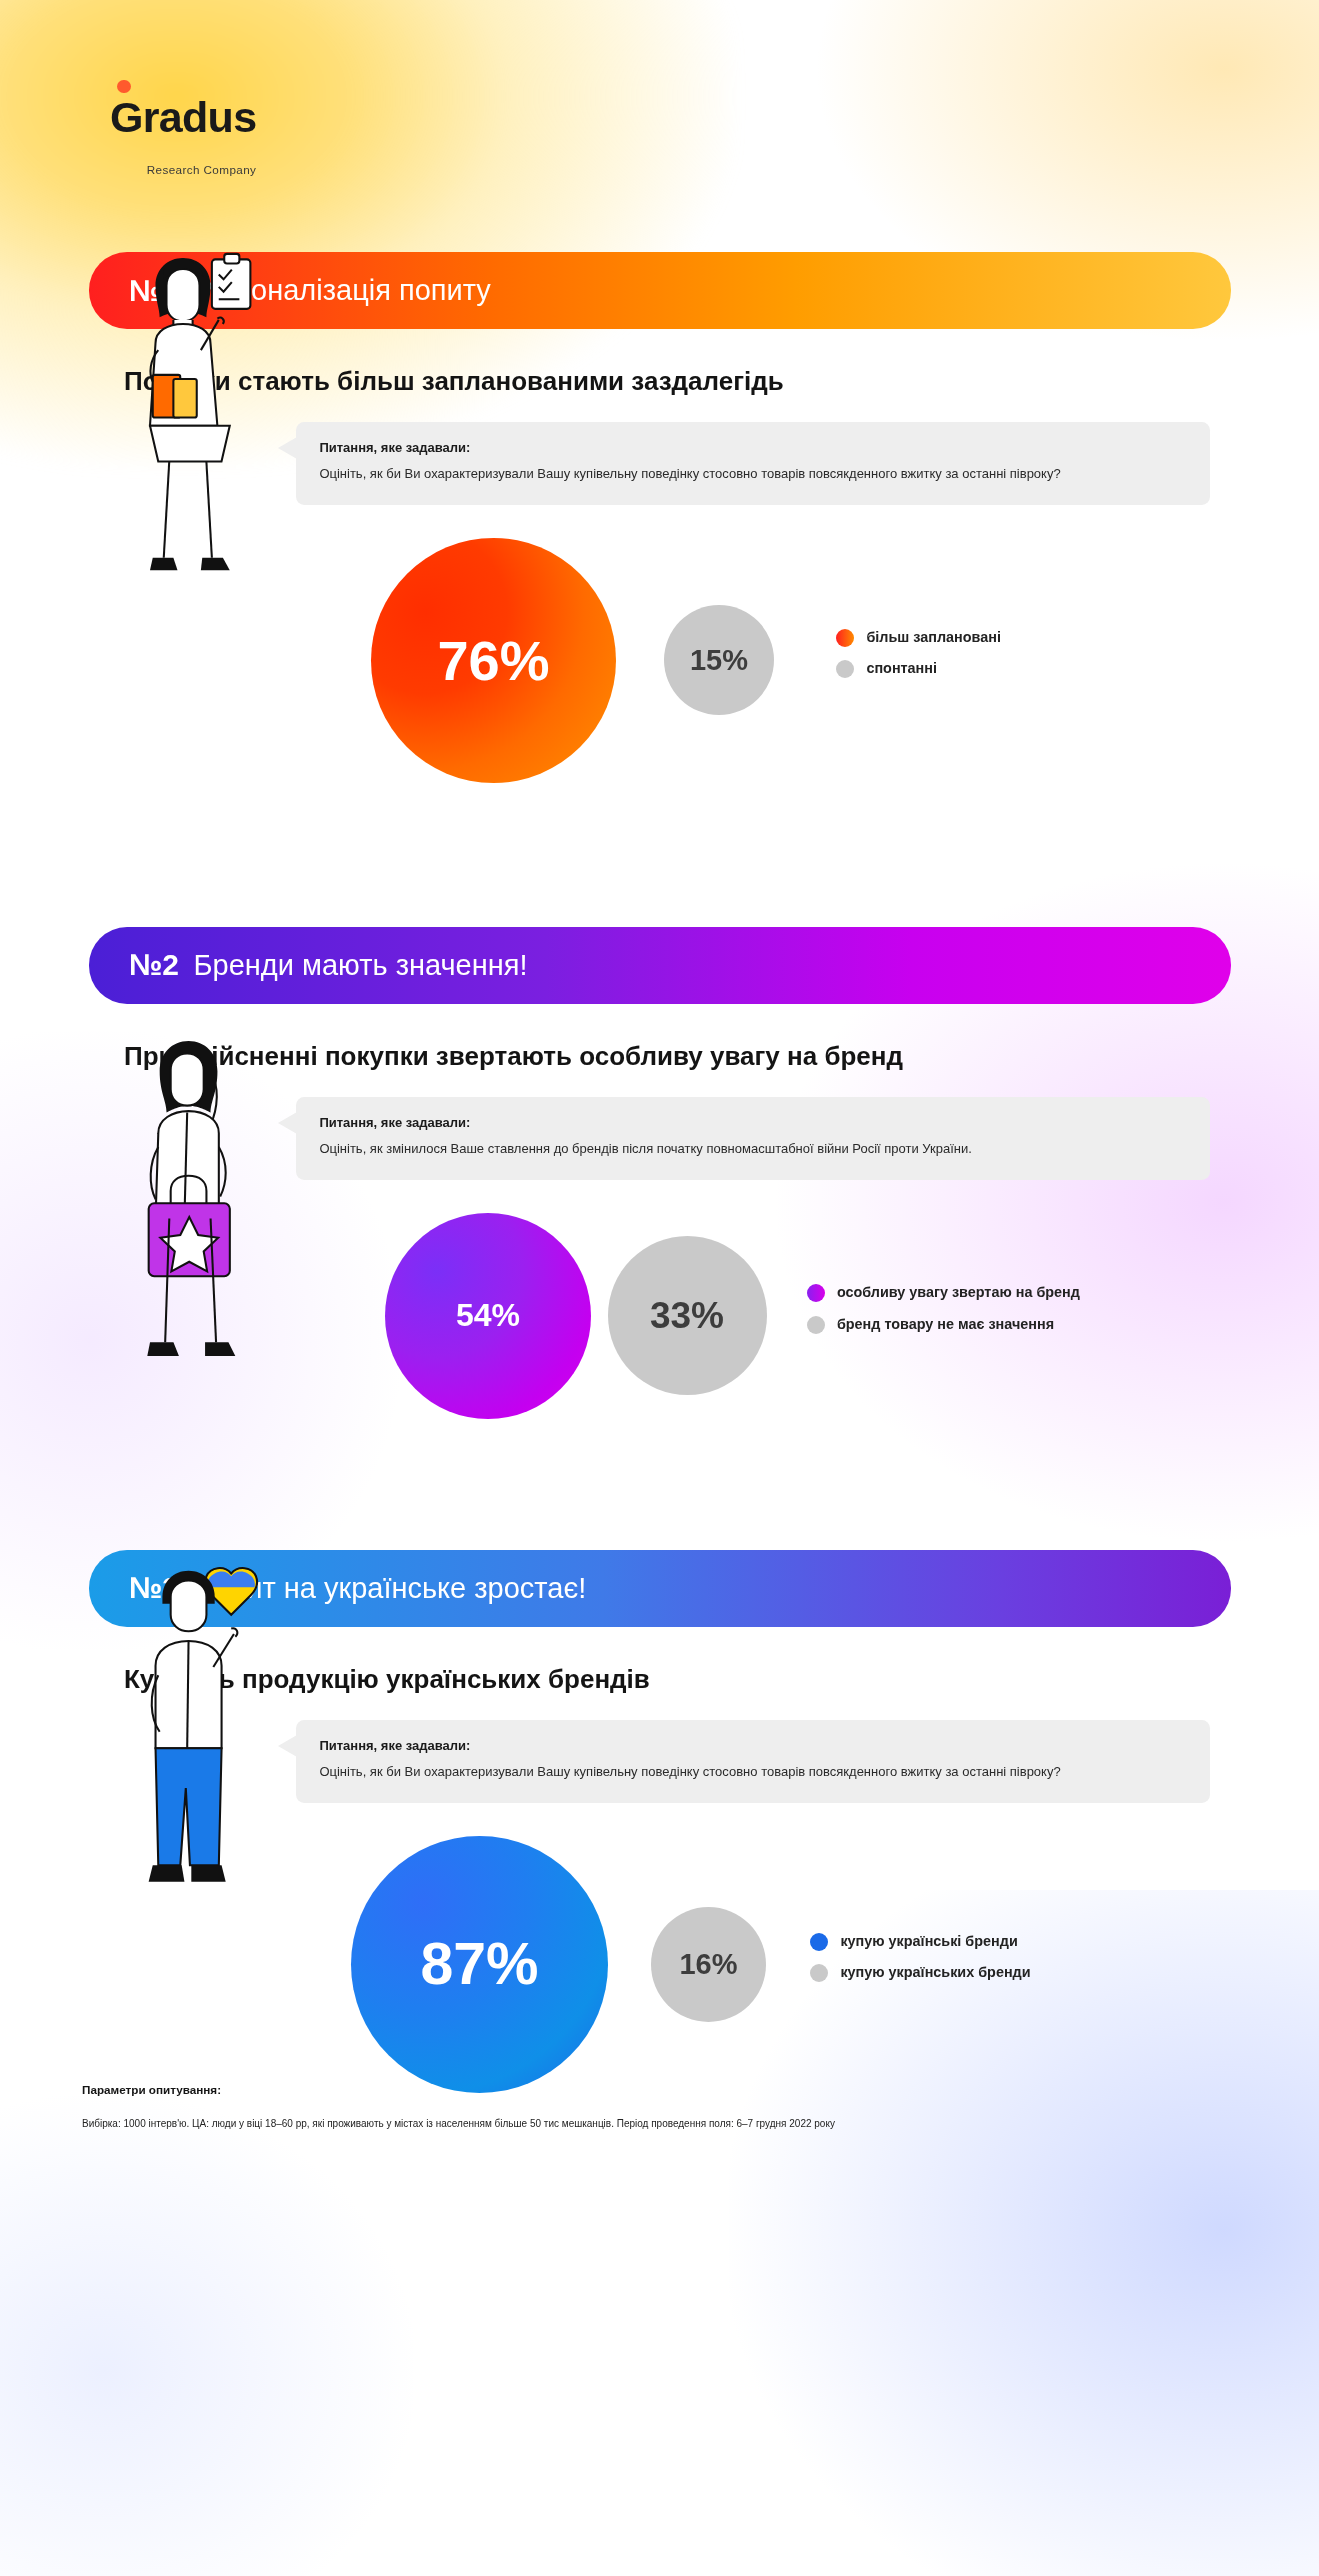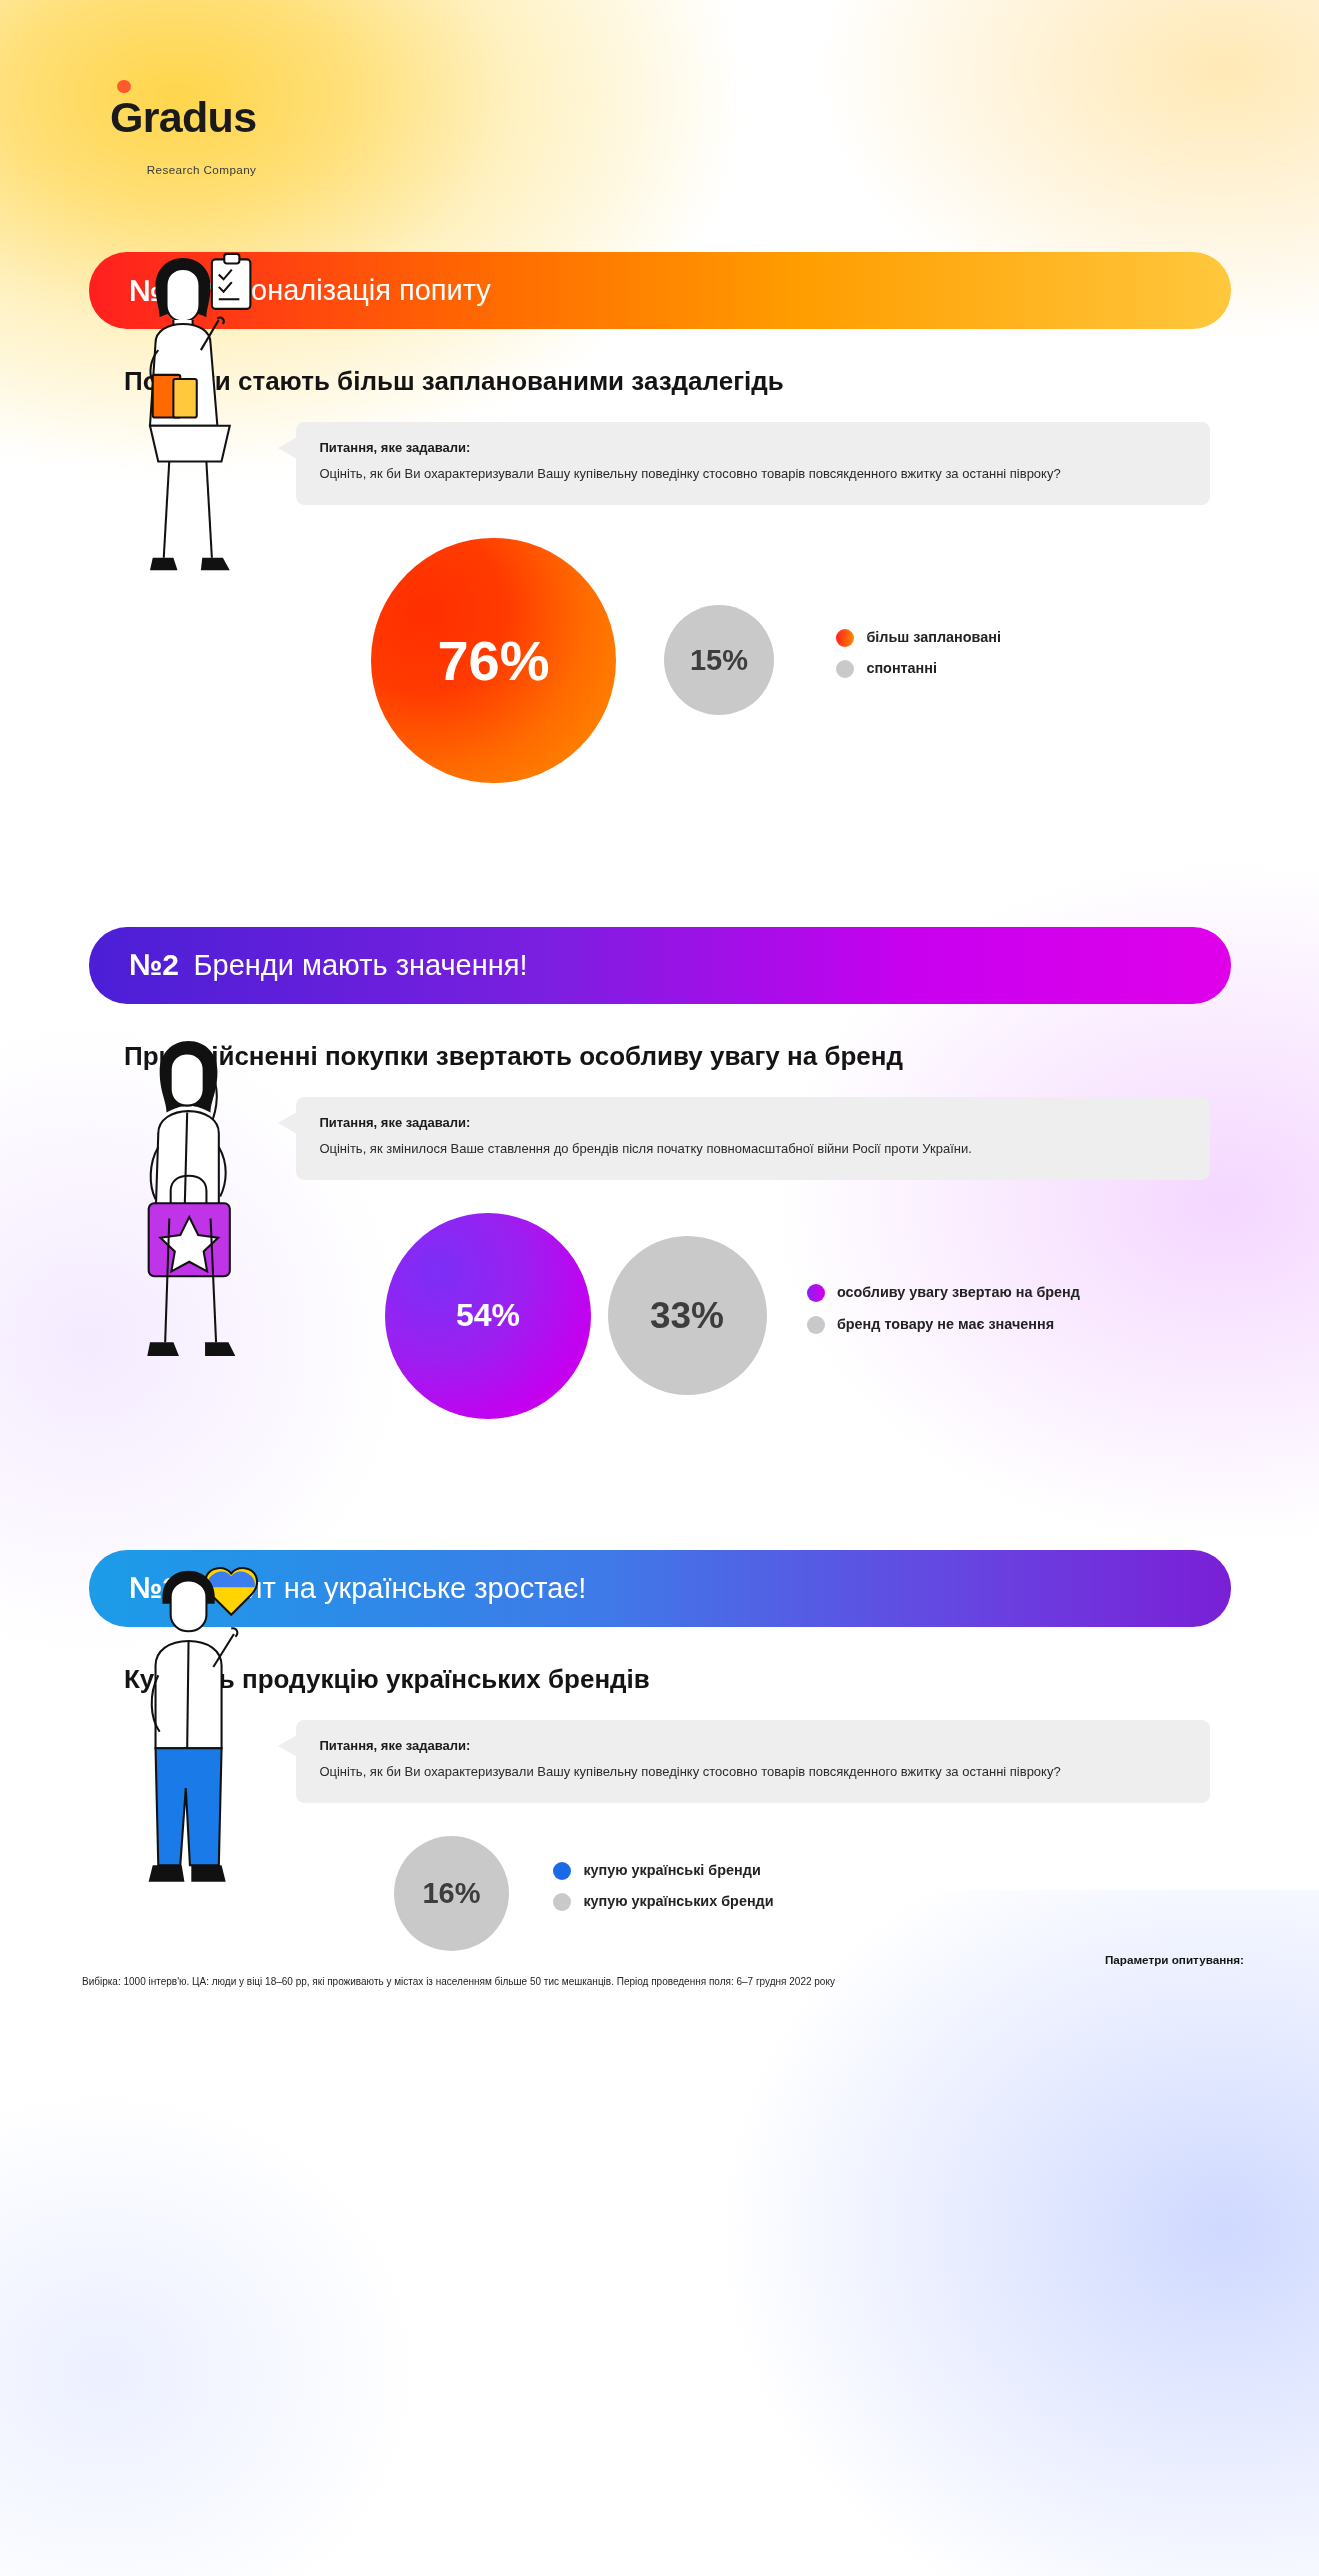--- a/index.html
+++ b/index.html
@@ -216,22 +216,21 @@
     position: absolute;
     left: 82px;
     right: 76px;
     bottom: 43px;
     z-index: 3;
   }
   .footer-title {
     font-size: 11.7px;
     font-weight: bold;
     color: #151515;
-    margin-bottom: 9px;
-    text-align: right;
+    margin-bottom: 21px;
   }
   .footer-text {
     font-size: 10px;
     color: #232323;
     line-height: 1.45;
   }
   .gap-l { height: 82px; }
 </style>
 </head>
 <body>
@@ -415,20 +414,21 @@
 
     <div class="qwrap">
       <div class="qtail"></div>
       <div class="qbubble">
         <div class="qlabel">Питання, яке задавали:</div>
         <div class="qtext">Оцініть, як би Ви охарактеризували Вашу купівельну поведінку стосовно товарів повсякденного вжитку за останні півроку?</div>
       </div>
     </div>
 
     <div class="stats" style="padding-left:351px;">
+      <div class="bubble main b3" style="width:257px;height:257px;font-size:59px;">87%</div>
       <div style="width:43px"></div>
       <div class="bubble grey" style="width:115px;height:115px;">16%</div>
       <div class="legend" style="margin-left:44px;">
         <div class="legend-row">
           <span class="legend-dot" style="background:#1a6ae8"></span>
           <span class="legend-text">купую українські бренди</span>
         </div>
         <div class="legend-row">
           <span class="legend-dot" style="background:#c9c9c9"></span>
           <span class="legend-text">купую українських бренди</span>

